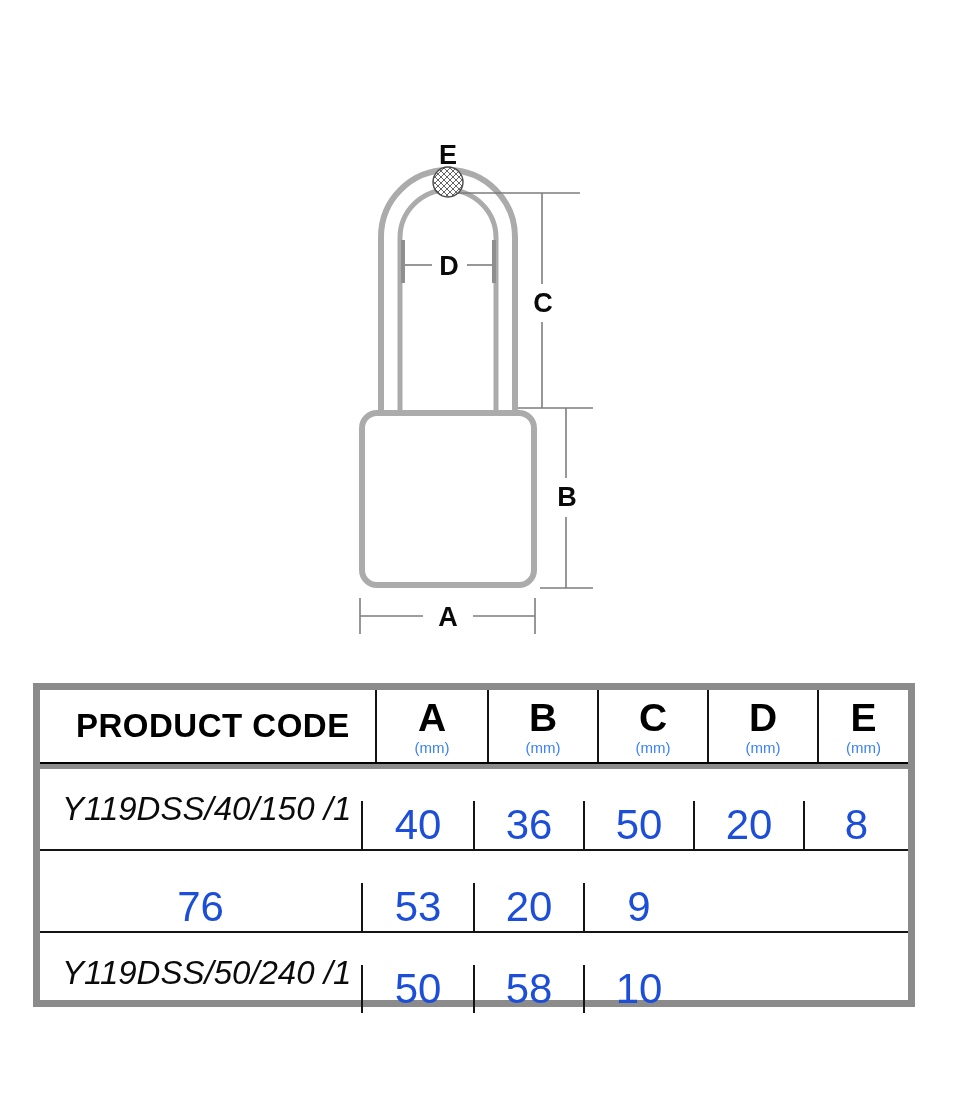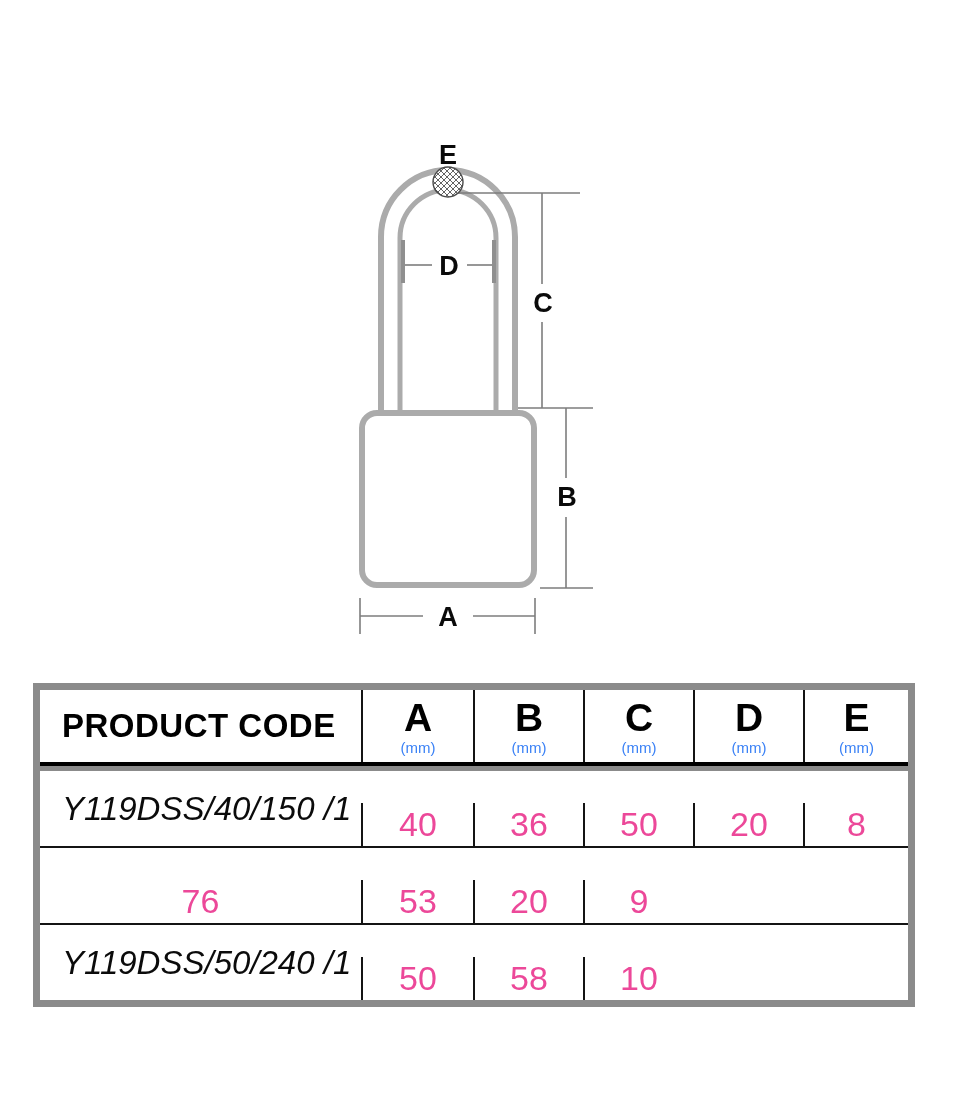--- a/index.html
+++ b/index.html
@@ -36,22 +36,23 @@
     box-sizing: border-box;
     border: 7px solid #8b8b8b;
     background: #ffffff;
     display: flex;
     flex-direction: column;
   }
   .thead {
     display: grid;
     grid-template-columns: 321px 112px 110px 110px 110px 1fr;
     height: 72px;
-    border-bottom: 4px solid #000000;
+    border-bottom: 2px solid #000000;
     flex: 0 0 auto;
+    padding-left: 14px;
   }
   .divider {
     height: 5px;
     background: #8b8b8b;
     flex: 0 0 auto;
   }
   .trow {
     display: grid;
     grid-template-columns: 321px 112px 110px 110px 110px 1fr;
     flex: 1 1 0;
@@ -92,22 +93,22 @@
     margin-top: 3px;
   }
   .code-cell {
     justify-content: flex-start;
     padding-left: 22px;
     font-size: 33px;
     color: #0b0b0b;
     font-style: italic;
   }
   .val-cell {
-    font-size: 34px;
-    color: #ec4899;
+    font-size: 42px;
+    color: #1d4ed8;
     margin-top: 32px;
   }
 </style>
 </head>
 <body>
 
 <div class="page">
 
   <svg class="diagram" width="954" height="680" viewBox="0 0 954 680">
     <defs>

